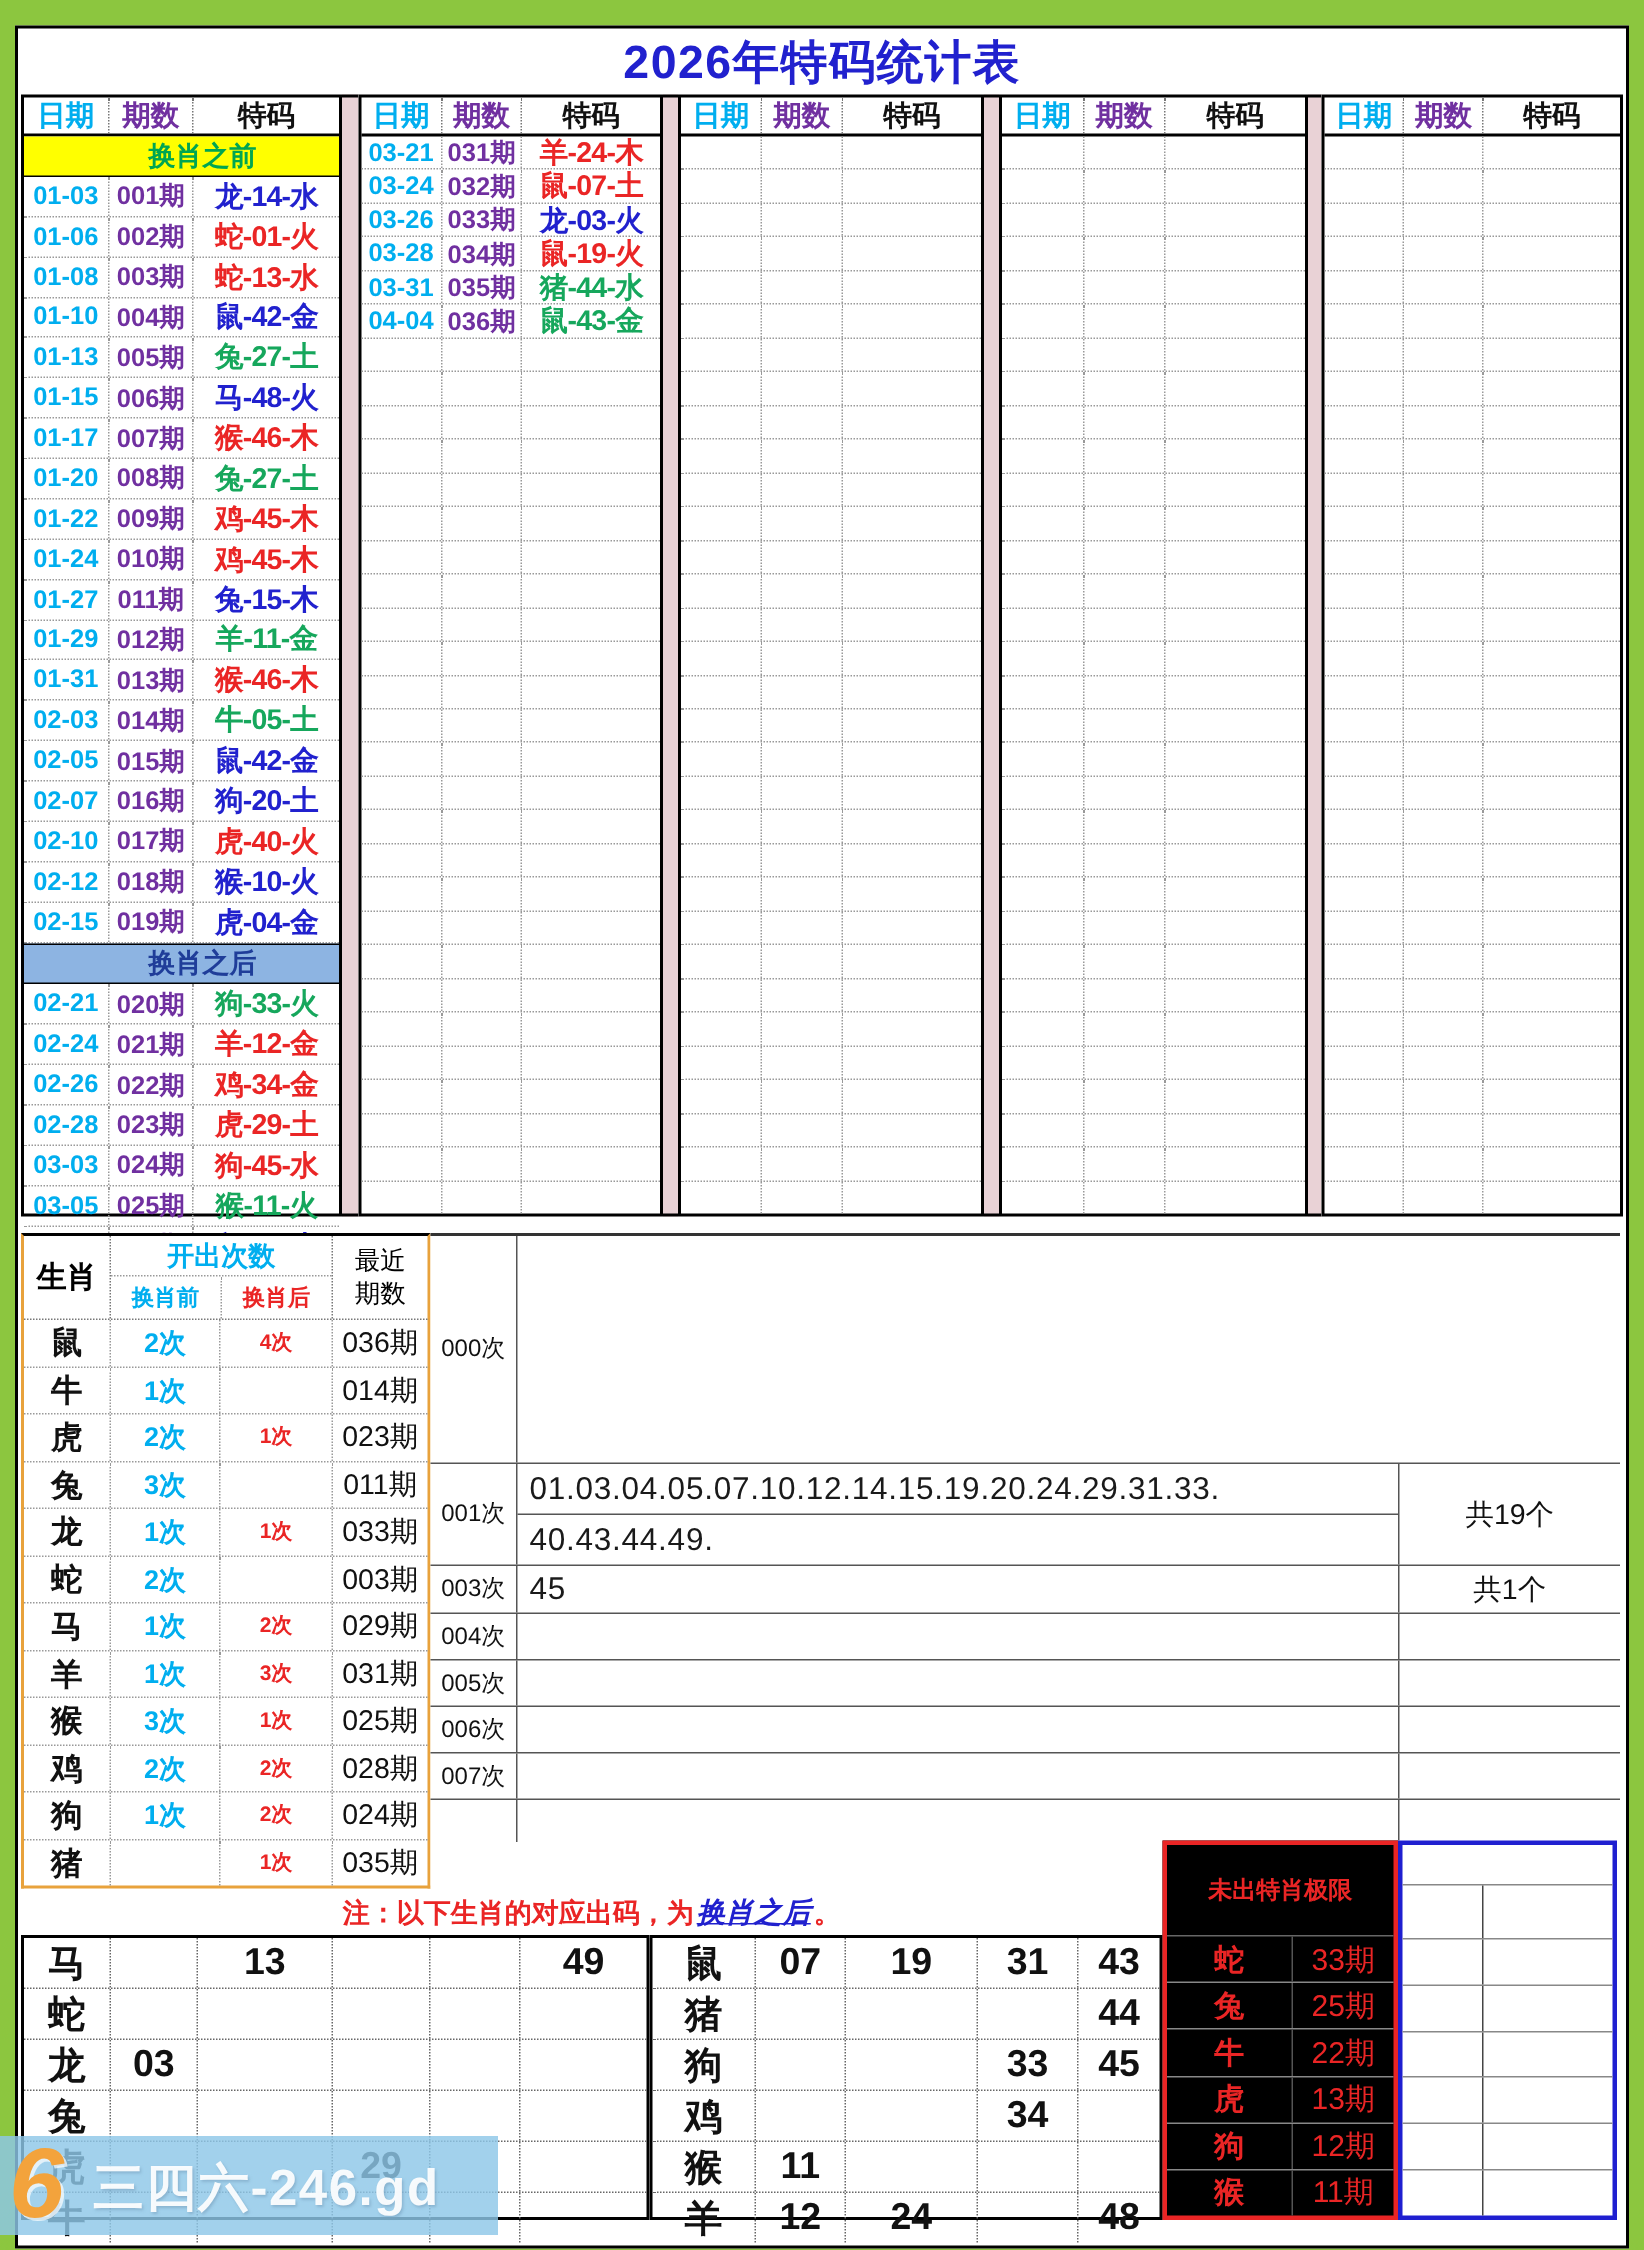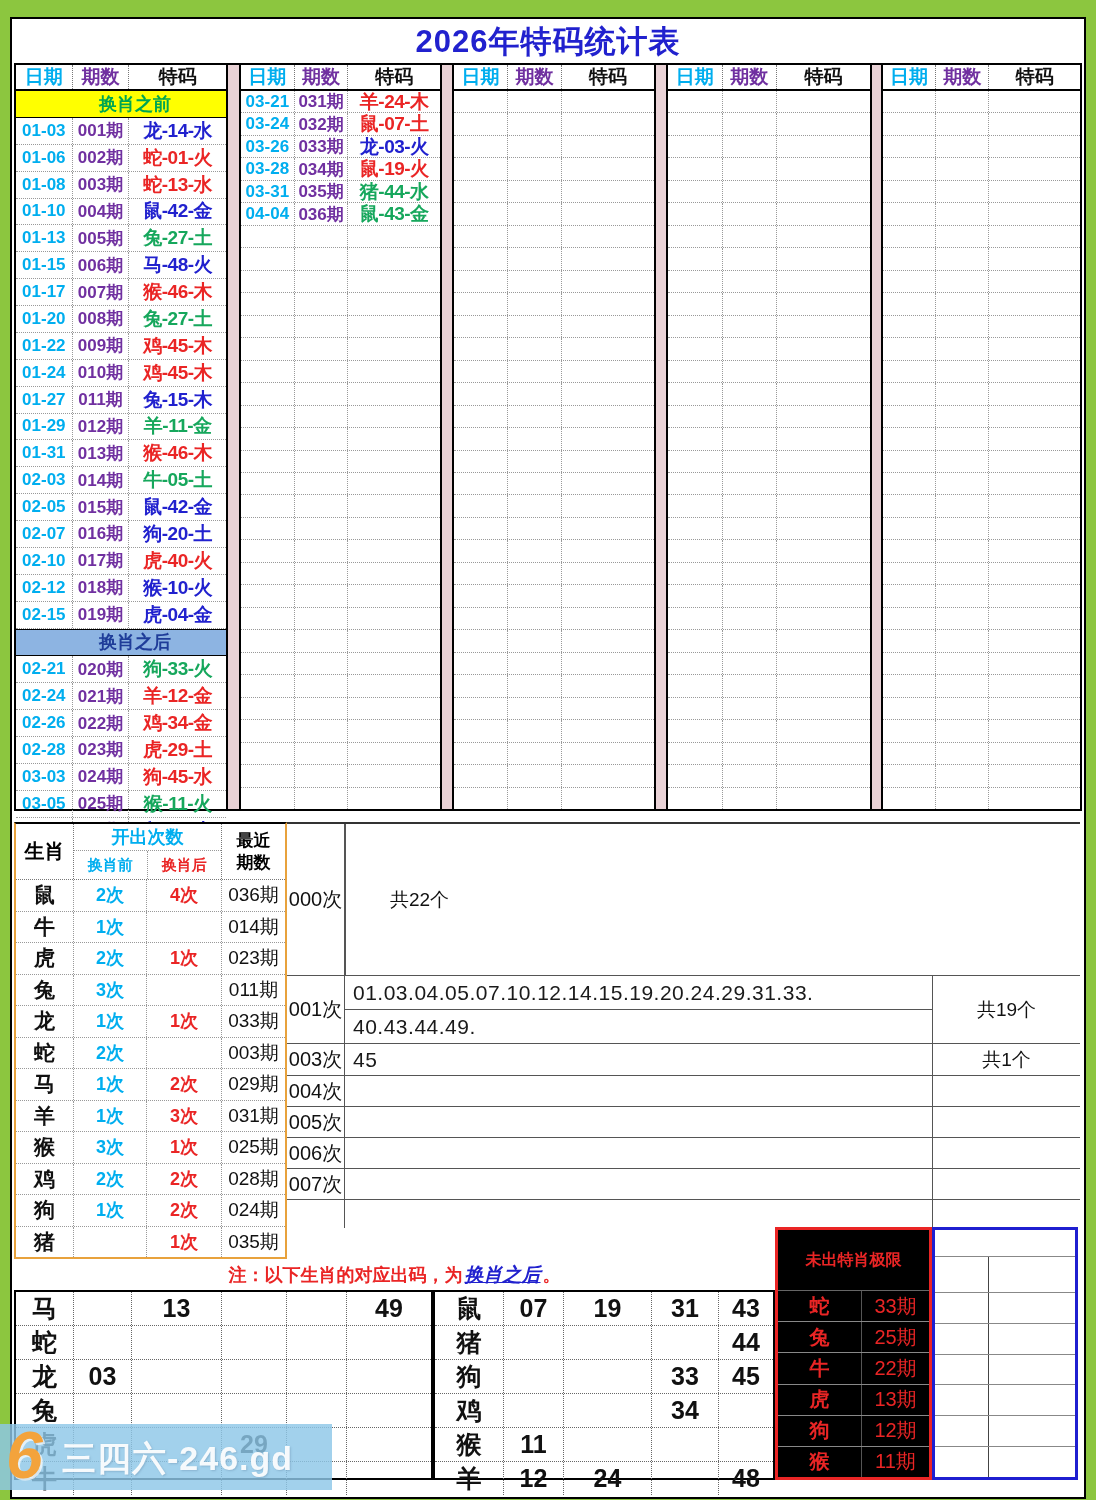--- a/index.html
+++ b/index.html
@@ -48,36 +48,36 @@
     position: absolute; left: 2px; top: 803px; width: 273px; height: 437px;
     border: 2px solid var(--orange); border-top: 2px solid #000; display: flex; flex-direction: column; background:#fff;
   }
   .sl-head { height: 56px; display: flex; border-bottom: 1px dotted #777; }
   .sl-zh { width: 58px; display:flex; align-items:center; justify-content:center; font-size: 20px; font-weight: bold; border-right: 1px dotted #777; }
   .sl-mid { width: 148px; display:flex; flex-direction: column; border-right: 1px dotted #777; }
   .sl-cnt { height: 27px; display:flex; align-items:center; justify-content:center; color: var(--cyan); font-size: 18px; font-weight: bold; border-bottom: 1px dotted #999; }
   .sl-sub { flex:1; display:flex; }
   .sl-before { width: 50%; display:flex; align-items:center; justify-content:center; color: var(--cyan); font-size: 15px; font-weight: bold; border-right: 1px dotted #999; }
   .sl-after  { flex:1; display:flex; align-items:center; justify-content:center; color: var(--red); font-size: 15px; font-weight: bold; }
-  .sl-recent { flex:1; display:flex; align-items:center; justify-content:center; text-align:center; font-size: 17px; font-weight: bold; line-height: 22px; }
+  .sl-recent { flex:1; display:flex; align-items:center; justify-content:center; text-align:center; font-size: 17px; font-weight: normal; line-height: 22px; }
   .sl-body { flex: 1; display: flex; flex-direction: column; }
   .zrow { flex: 1; display: flex; border-bottom: 1px dotted #999; }
   .zrow:last-child { border-bottom: none; }
   .zrow .zc { display:flex; align-items:center; justify-content:center; }
   .zc.name   { width: 58px; font-size: 21px; font-weight: bold; color:#111; border-right: 1px dotted #999; }
   .zc.before { width: 73px; font-size: 18px; font-weight: bold; color: var(--cyan); border-right: 1px dotted #999; }
-  .zc.after  { width: 75px; font-size: 18px; font-weight: bold; color: var(--red); border-right: 1px dotted #999; }
+  .zc.after  { width: 75px; font-size: 14px; font-weight: bold; color: var(--red); border-right: 1px dotted #999; }
   .zc.recent { flex:1; font-size: 19px; color:#111; }
   .stats-right {
     position: absolute; left: 275px; top: 803px; width: 793px; height: 437px;
     border-top: 2px solid #333; display: flex; flex-direction: column; background:#fff;
   }
   .fr-row { display: flex; border-bottom: 1px solid #555; }
   .fr-row:last-child { border-bottom: none; }
-  .fr-label { width: 58px; display:flex; align-items:center; justify-content:center; font-size: 20px; color:#111; border-right: 1px solid #555; }
+  .fr-label { width: 58px; display:flex; align-items:center; justify-content:center; font-size: 16px; color:#111; border-right: 1px solid #555; }
   .fr-vals { flex: 1; display:flex; flex-direction: column; justify-content: center; padding-left: 8px; font-size: 21px; color:#1a1a1a; letter-spacing: 0.5px; }
   .fr-vals .vline { line-height: 30px; }
   .fr-vals.splitv { padding-left: 0; }
   .fr-vals.splitv .vline { padding-left: 8px; line-height: 33px; }
   .fr-vals.splitv .vline:first-child { border-bottom: 1px solid #555; }
   .fr-count { width: 148px; display:flex; align-items:center; justify-content:center; font-size: 19px; color:#111; border-left: 1px solid #555; }
   
   .note-row { position: absolute; left: 2px; top: 1240px; width: 761px; height: 31px;
               display:flex; align-items:center; justify-content:center; font-size: 18px; font-weight: bold; color: var(--red); }
   .note-row .nlink { color: var(--blue); font-style: italic; text-decoration: underline; margin: 0 2px; font-size: 19px; }
@@ -1042,21 +1042,20 @@
     <div class="zc name">猪</div>
     <div class="zc before"></div>
     <div class="zc after">1次</div>
     <div class="zc recent">035期</div>
           </div>
         </div>
       </div>
     <div class="stats-right" id="statsRight">
         <div class="fr-row" style="height:152px">
     <div class="fr-label">000次</div>
-    <div class="fr-count">共22个</div>
         </div>
         <div class="fr-row" style="height:68px">
     <div class="fr-label">001次</div>
           <div class="fr-vals splitv">
             <div class="vline">01.03.04.05.07.10.12.14.15.19.20.24.29.31.33.</div>
             <div class="vline">40.43.44.49.</div>
           </div>
     <div class="fr-count">共19个</div>
         </div>
         <div class="fr-row" style="height:32px">

